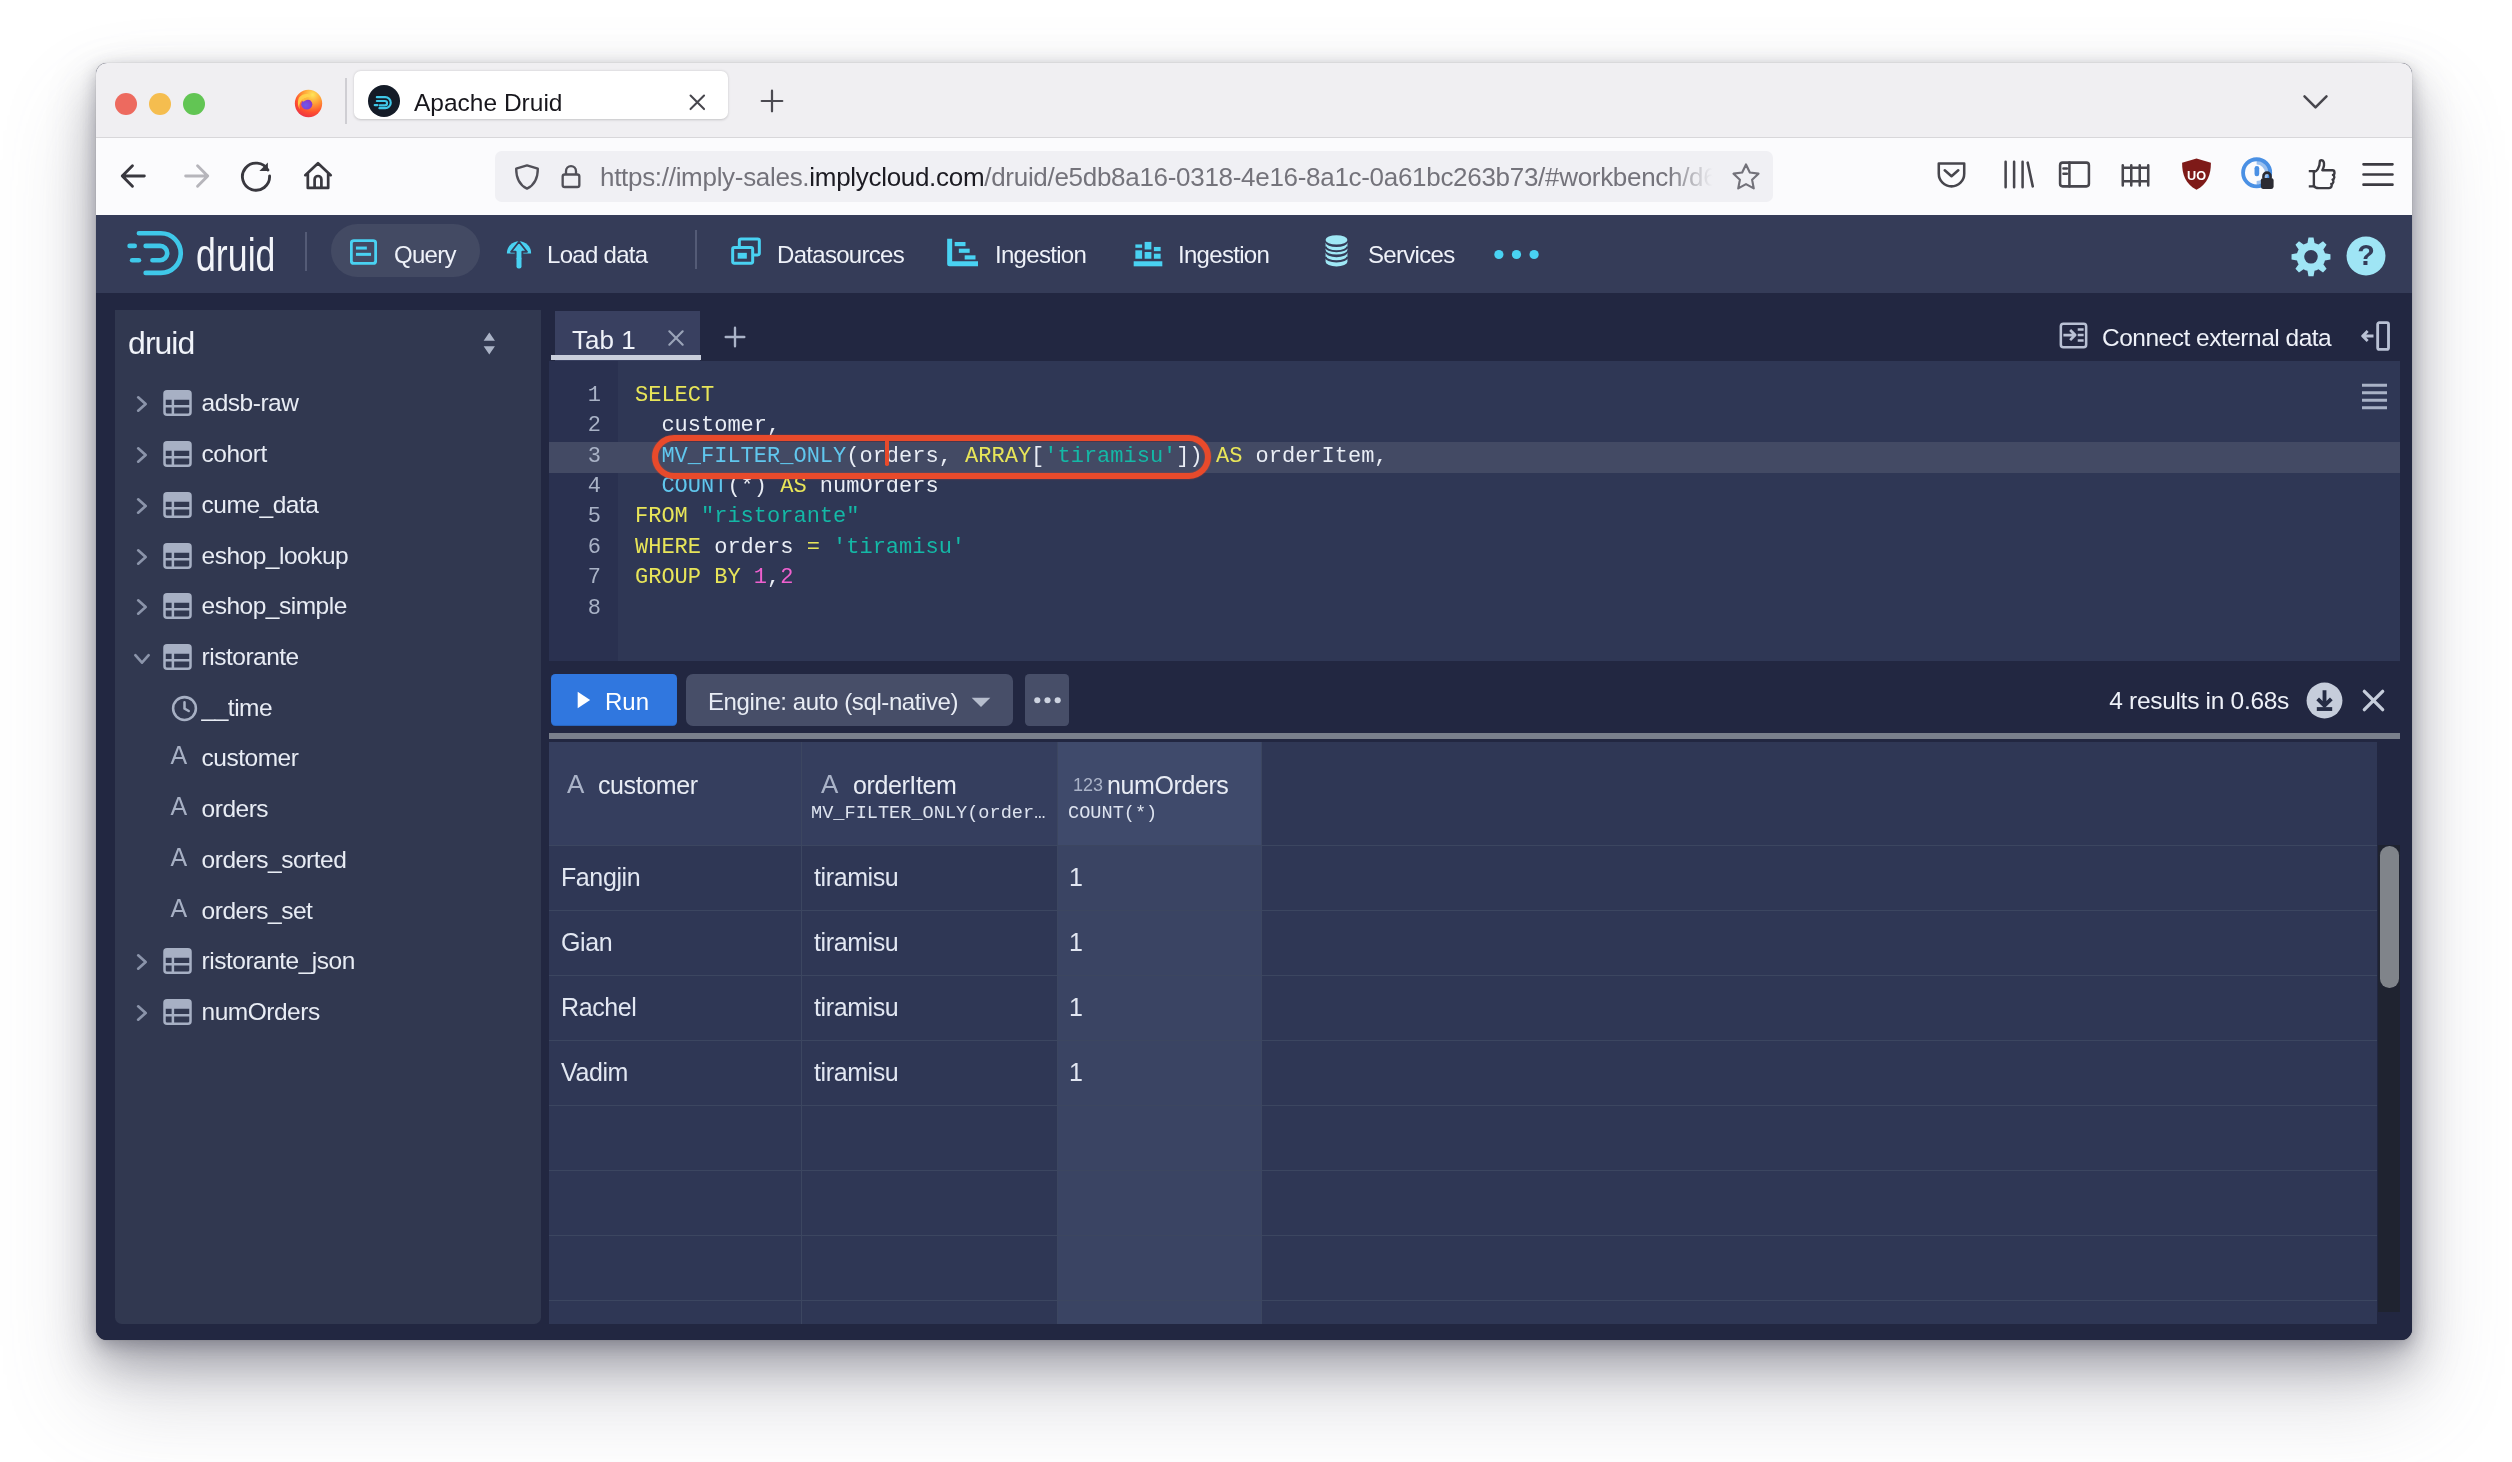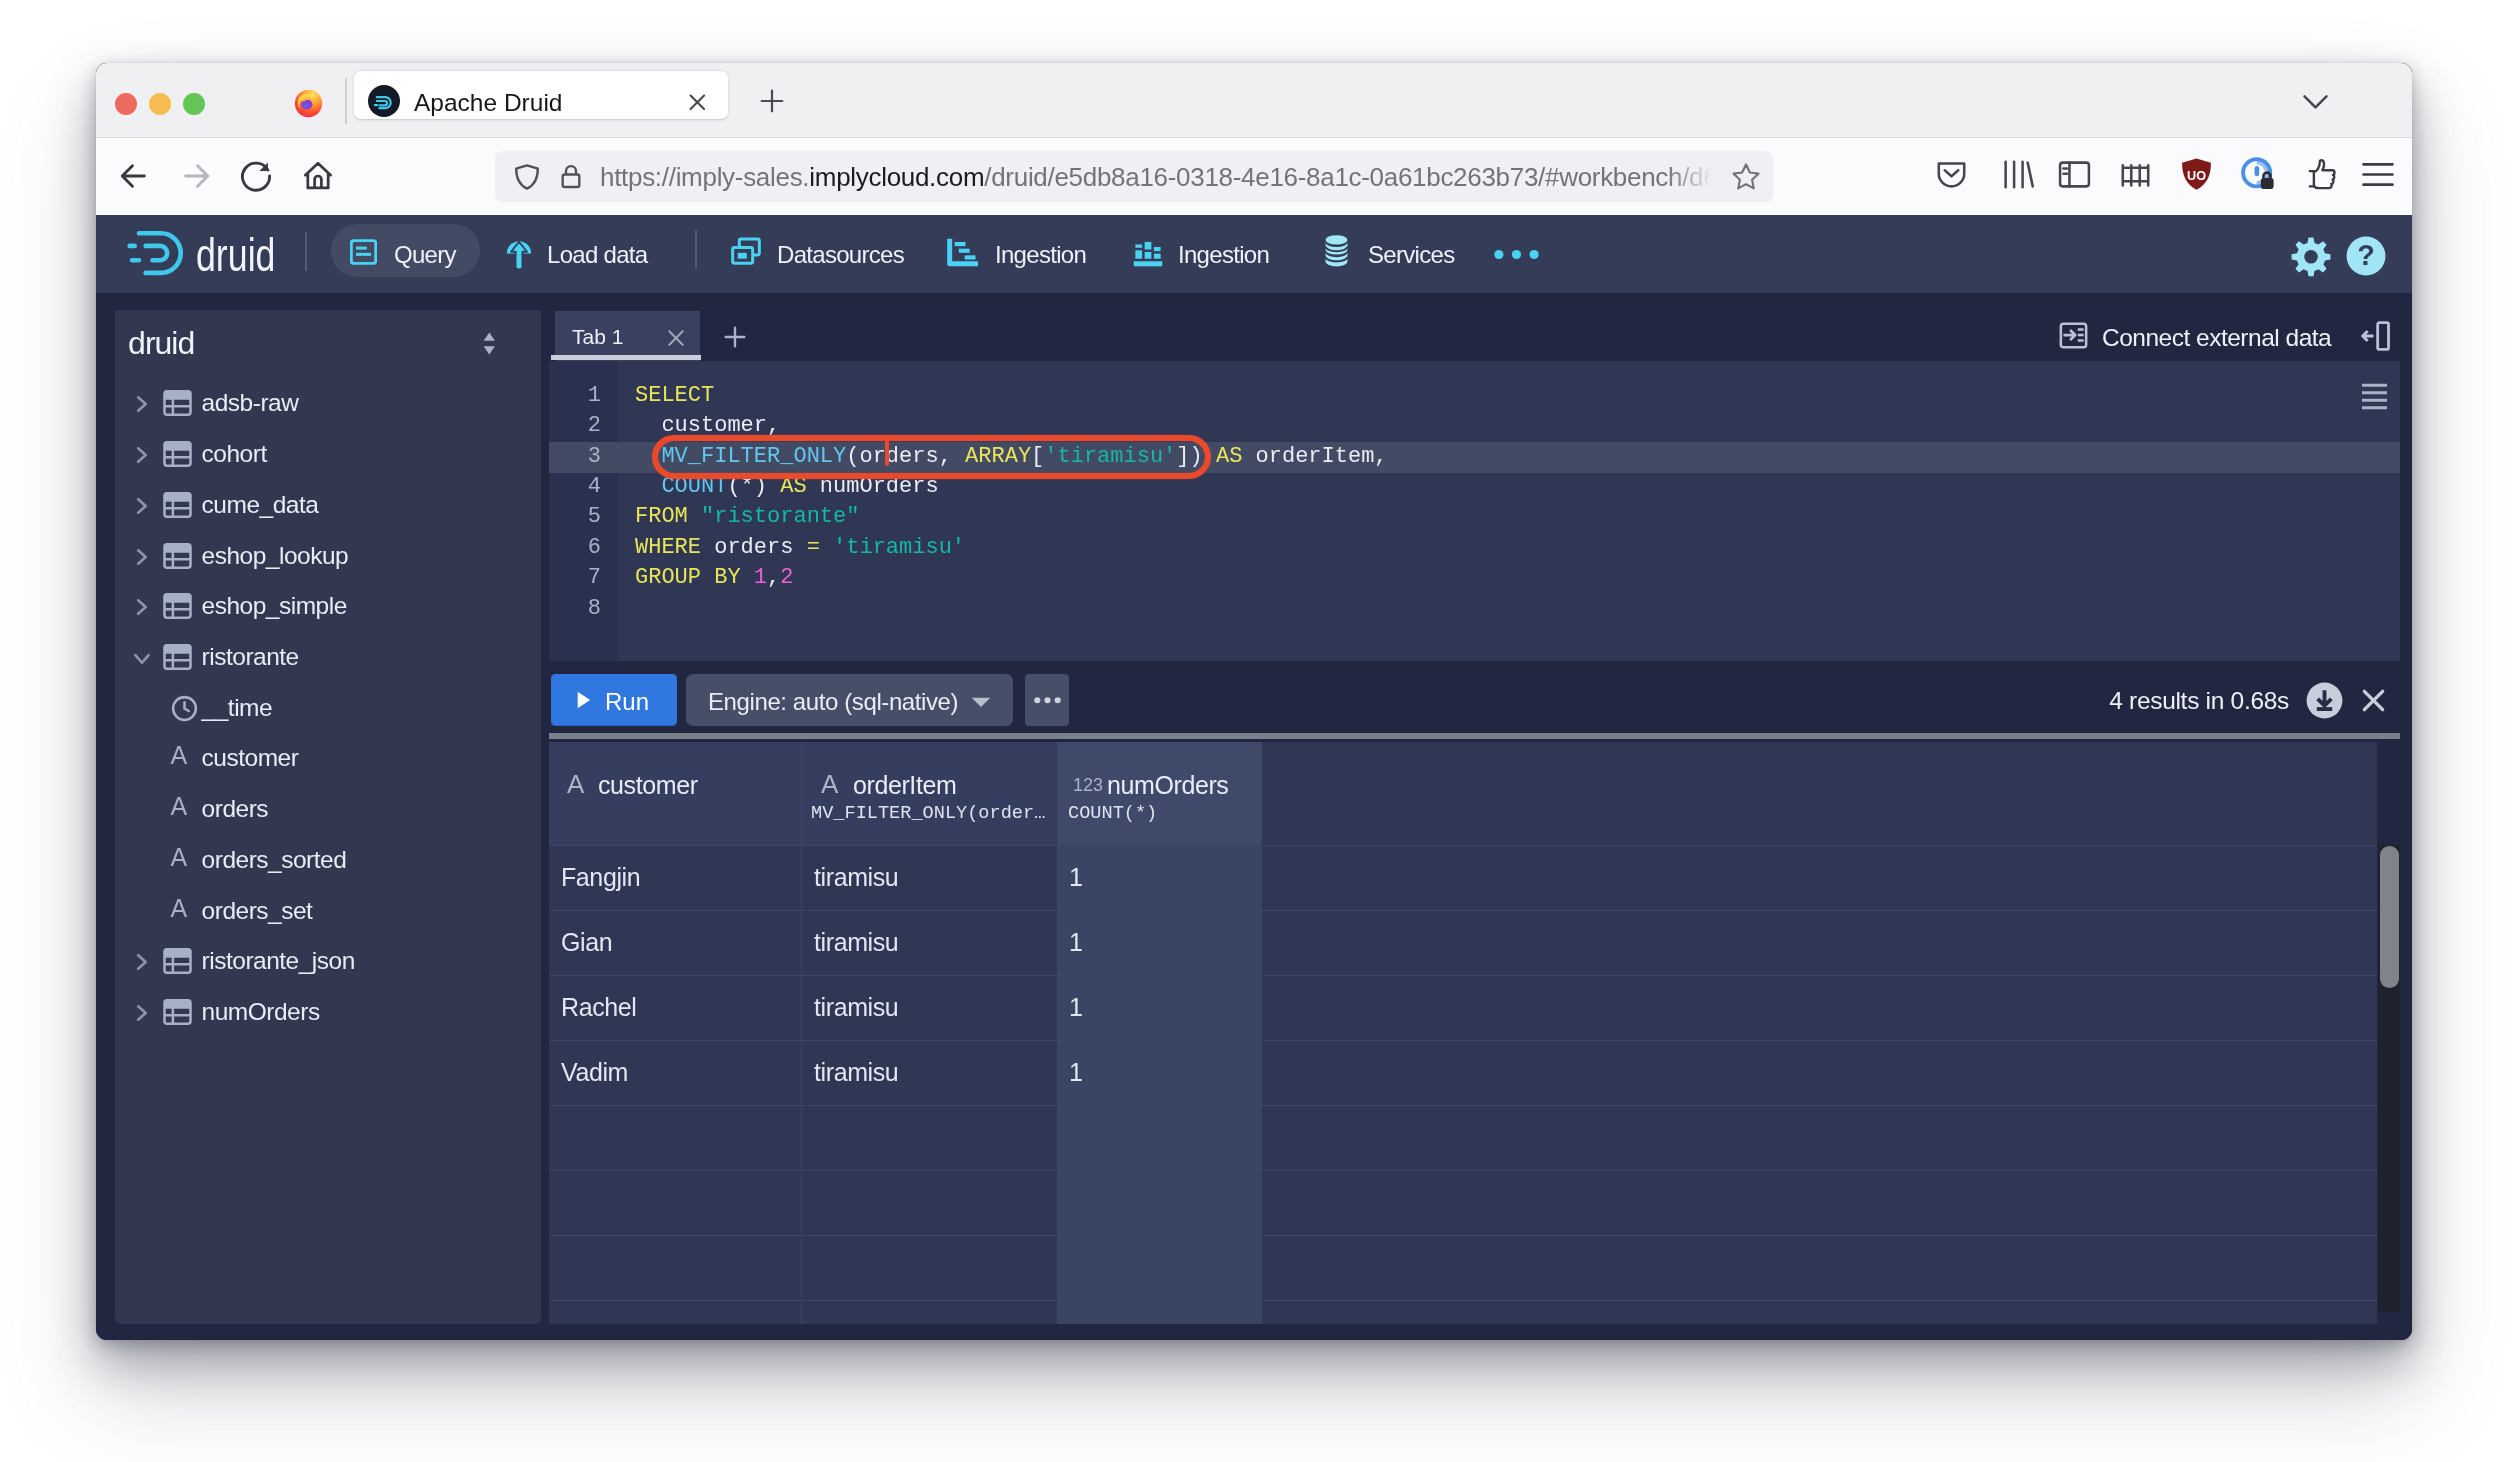--- a/index.html
+++ b/index.html
@@ -357,21 +357,21 @@
               <path d="M1.5 10 H32.5 M1.5 19.5 H32.5 M11.5 10 V29.5" stroke="#a7b0c4" stroke-width="3"></path>
               <rect x="1.5" y="1.5" width="31" height="8.5" fill="#a7b0c4"></rect>
             </svg>
             <div class="tlabel">numOrders</div>
           </div>
         </div>
     </div>
     <div id="mainpanel">
 
       <div class="abs" style="left:459px; top:96px; width:145px; height:51px; background:#394060;"></div>
-      <div class="abs" style="left:476px; top:110px; font-size:21px; color:#eef1f8;">Tab 1</div>
+      <div class="abs" style="left:476px; top:110px; font-size:26px; color:#eef1f8;">Tab 1</div>
       <svg class="abs" style="left:570px; top:113px;" width="20" height="20" viewBox="0 0 24 24">
           <path d="M4 4 L20 20 M20 4 L4 20" stroke="#9aa3b8" stroke-width="2.6" stroke-linecap="round"></path>
         </svg>
       <div class="abs" style="left:455px; top:140px; width:150px; height:5px; background:#c9cedb;"></div>
       <svg class="abs" style="left:628px; top:111px;" width="22" height="22" viewBox="0 0 26 26">
           <path d="M13 2 V24 M2 13 H24" stroke="#aab3c8" stroke-width="2.8" stroke-linecap="round"></path>
         </svg>
       <svg class="abs" style="left:1963px; top:107px;" width="29" height="27" viewBox="0 0 34 32">
           <rect x="2" y="2" width="30" height="28" rx="3" fill="none" stroke="#b9c1d4" stroke-width="3"></rect>
           <path d="M2 9 l16 0" stroke="#b9c1d4" stroke-width="3" opacity="0"></path>

